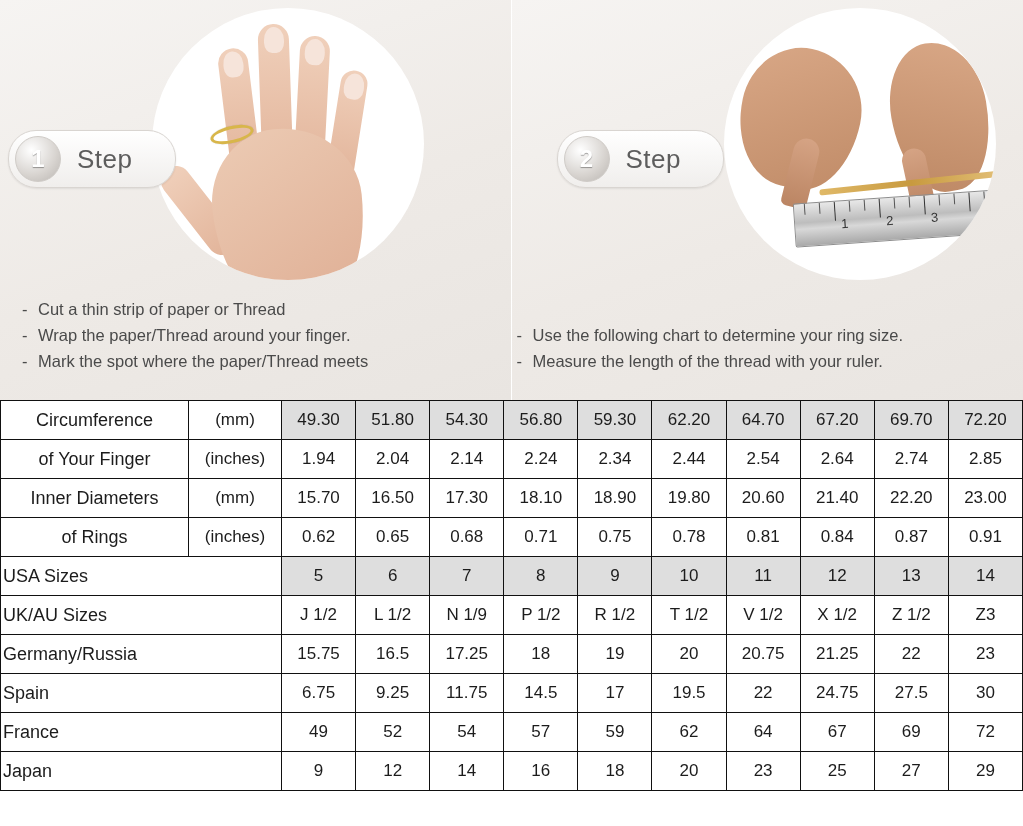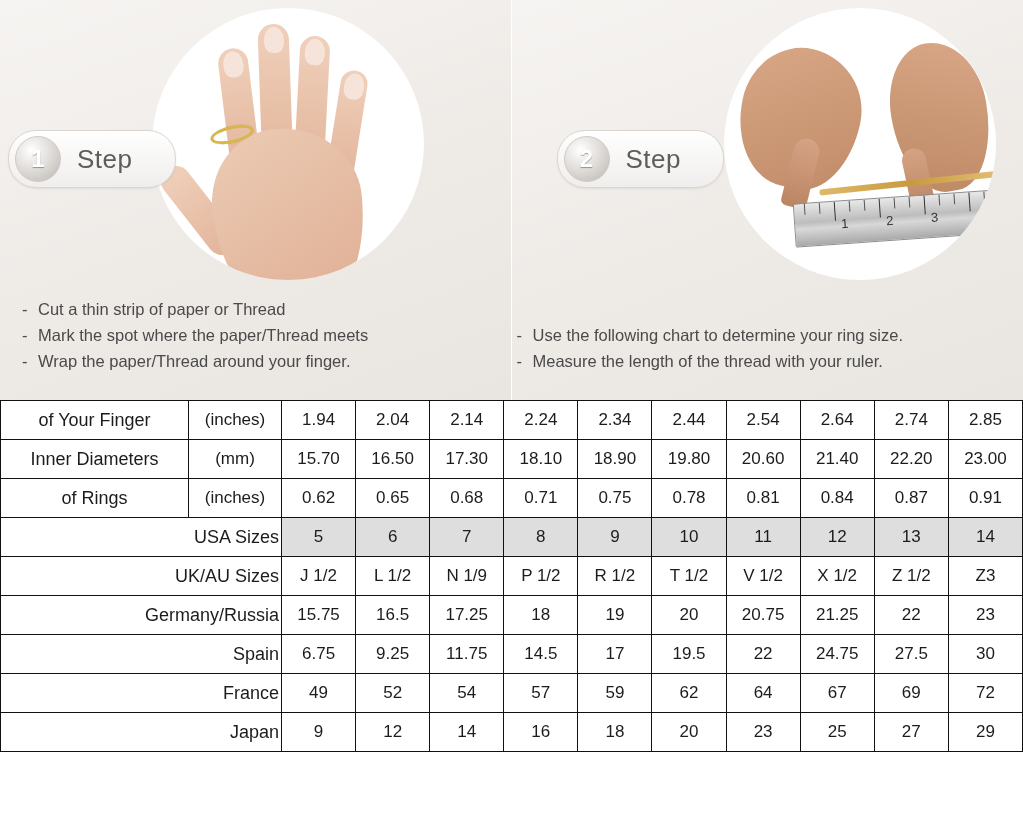--- a/index.html
+++ b/index.html
@@ -200,21 +200,21 @@
     padding: 0 2px;
     color: #1c1c1c;
     font-family: "Liberation Sans", sans-serif;
   }
   td.rowlabel {
     text-align: center;
     font-size: 18px;
     width: 183px;
   }
   td.rowlabel.left {
-    text-align: right;
+    text-align: left;
     border-radius: 10px;
   }
   td.unit {
     width: 88px;
     text-align: left;
     padding-left: 6px;
     font-size: 17px;
   }
   td.shaded { background: #dedede; }
   td.grp-label {
@@ -252,22 +252,22 @@
         </div>
       </div>
 
       <div class="step-badge one">
         <div class="step-circle">1</div>
         <div class="step-word">Step</div>
       </div>
 
       <div class="bullets one">
         <div><span class="dash">-</span><span>Cut a thin strip of paper or Thread</span></div>
+        <div><span class="dash">-</span><span>Wrap the paper/Thread around your finger.</span></div>
         <div><span class="dash">-</span><span>Mark the spot where the paper/Thread meets</span></div>
-        <div><span class="dash">-</span><span>Wrap the paper/Thread around your finger.</span></div>
       </div>
     </div>
 
     <div class="step-panel right">
       <div class="panel-bg"></div>
 
       <div class="photo-circle two">
         <div class="hand2">
 
           <div class="skin" style="left:16px; top:40px; width:120px; height:140px; background:linear-gradient(150deg,#d9a887,#c08b67); border-radius:48% 52% 40% 46% / 45% 45% 55% 55%; transform:rotate(12deg);"></div>
@@ -307,20 +307,34 @@
       <div class="bullets two" style="left:5px;">
         <div><span class="dash">-</span><span>Use the following chart to determine your ring size.</span></div>
         <div><span class="dash">-</span><span>Measure the length of the thread with your ruler.</span></div>
       </div>
     </div>
   </div>
 
   <table class="size-chart">
     <tbody>
 
+      <tr>
+        <td class="rowlabel">Circumference</td>
+        <td class="unit">(mm)</td>
+        <td class="shaded">49.30</td>
+        <td class="shaded">51.80</td>
+        <td class="shaded">54.30</td>
+        <td class="shaded">56.80</td>
+        <td class="shaded">59.30</td>
+        <td class="shaded">62.20</td>
+        <td class="shaded">64.70</td>
+        <td class="shaded">67.20</td>
+        <td class="shaded">69.70</td>
+        <td class="shaded">72.20</td>
+      </tr>
 
       <tr>
         <td class="rowlabel">of Your Finger</td>
         <td class="unit">(inches)</td>
         <td>1.94</td>
         <td>2.04</td>
         <td>2.14</td>
         <td>2.24</td>
         <td>2.34</td>
         <td>2.44</td>

